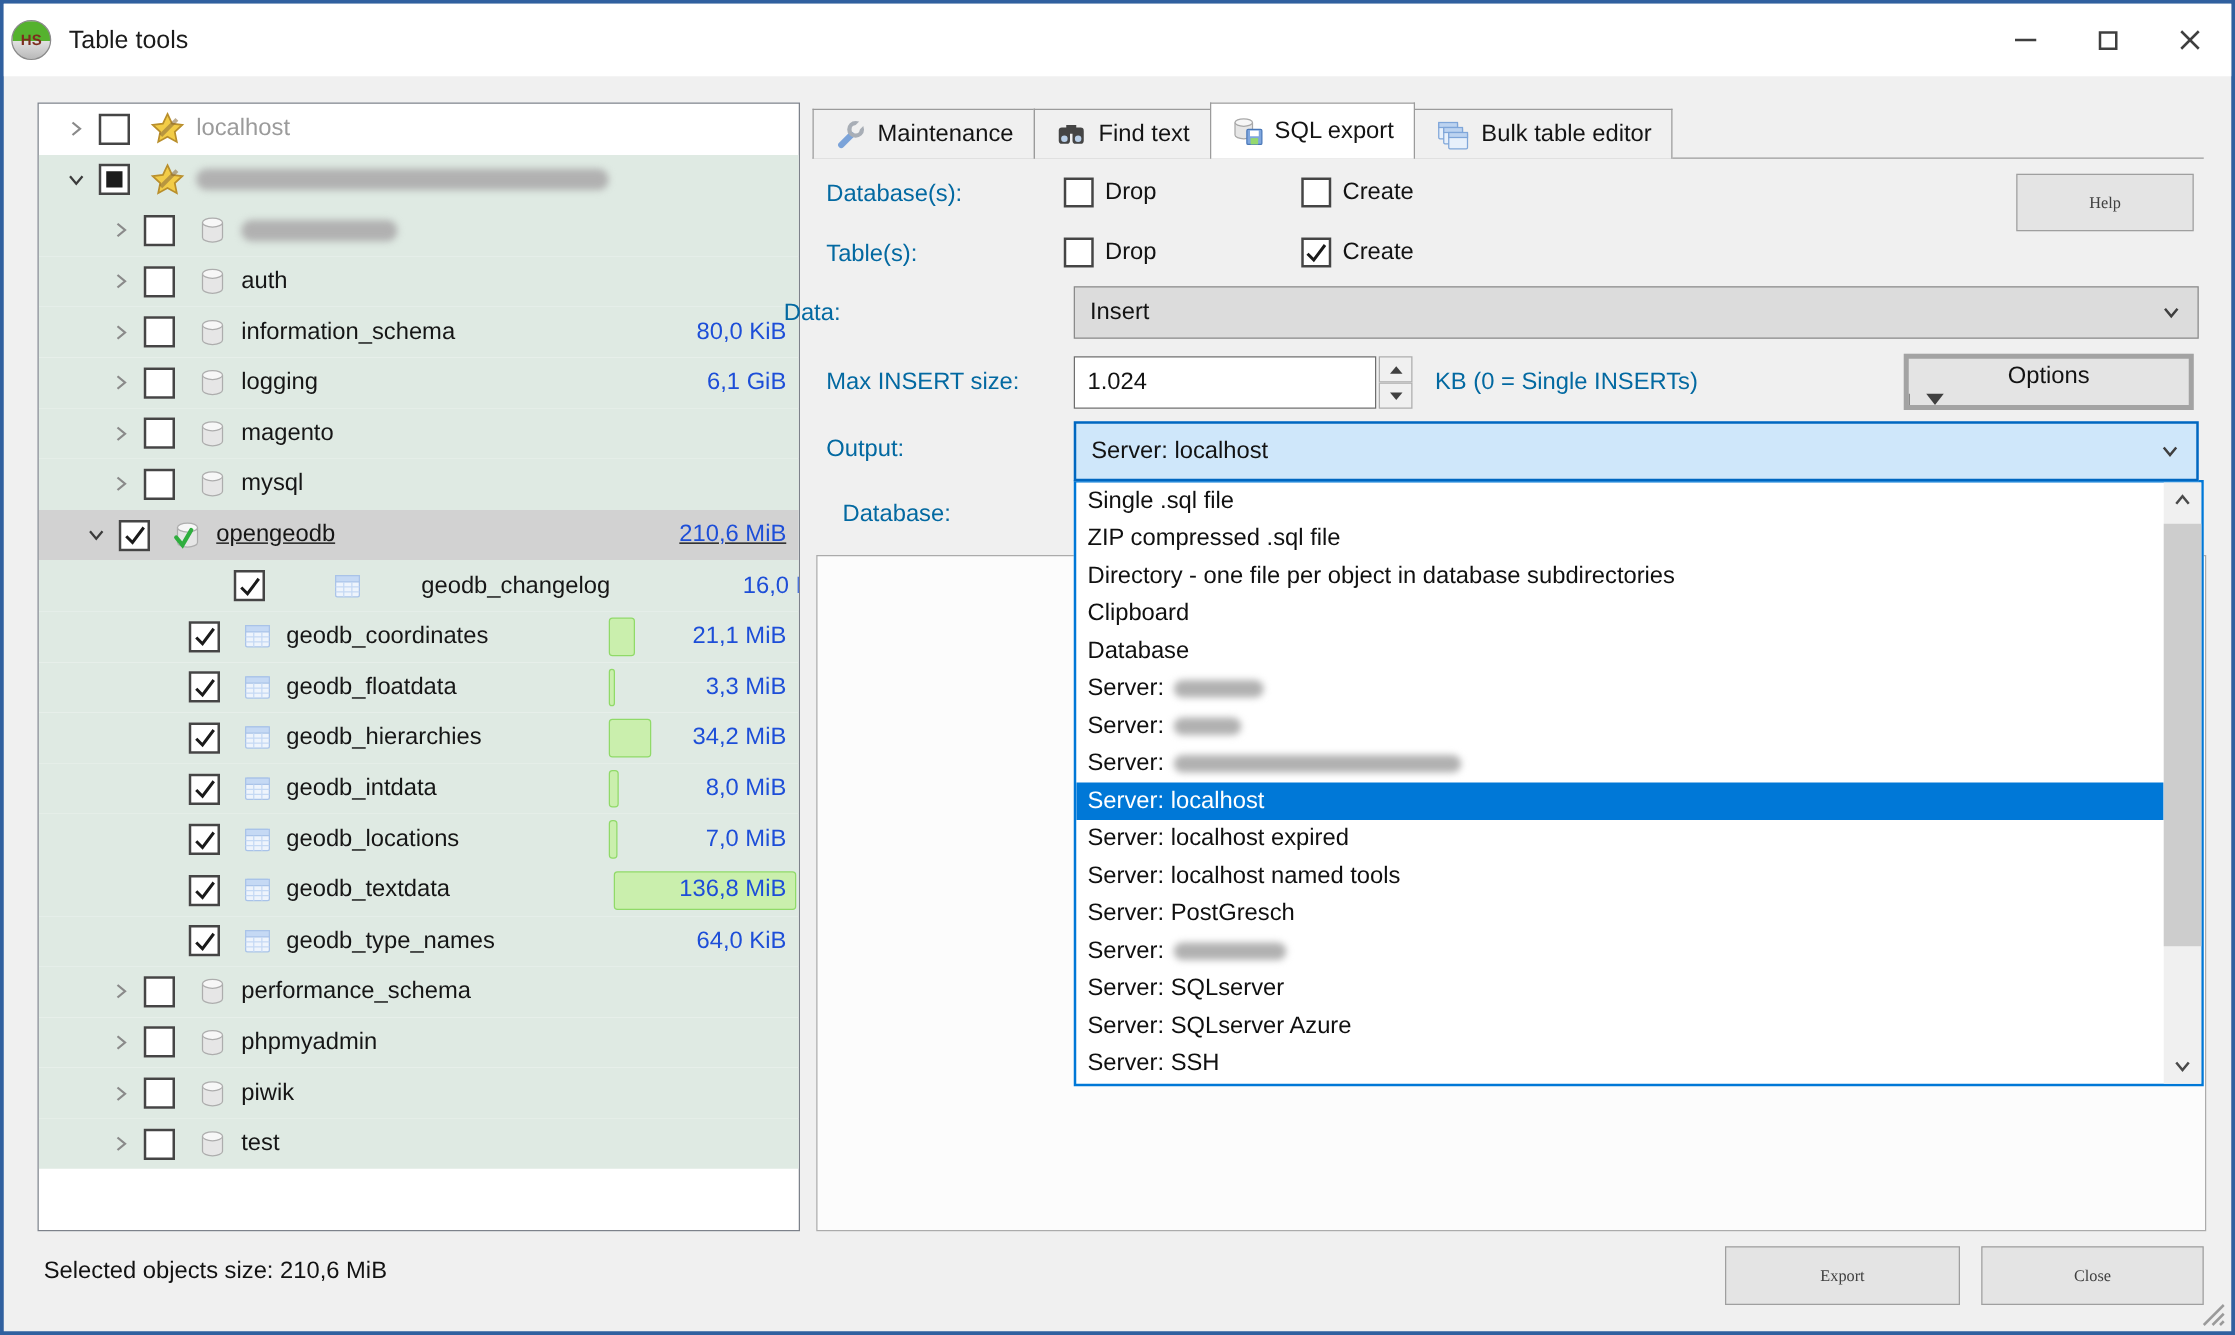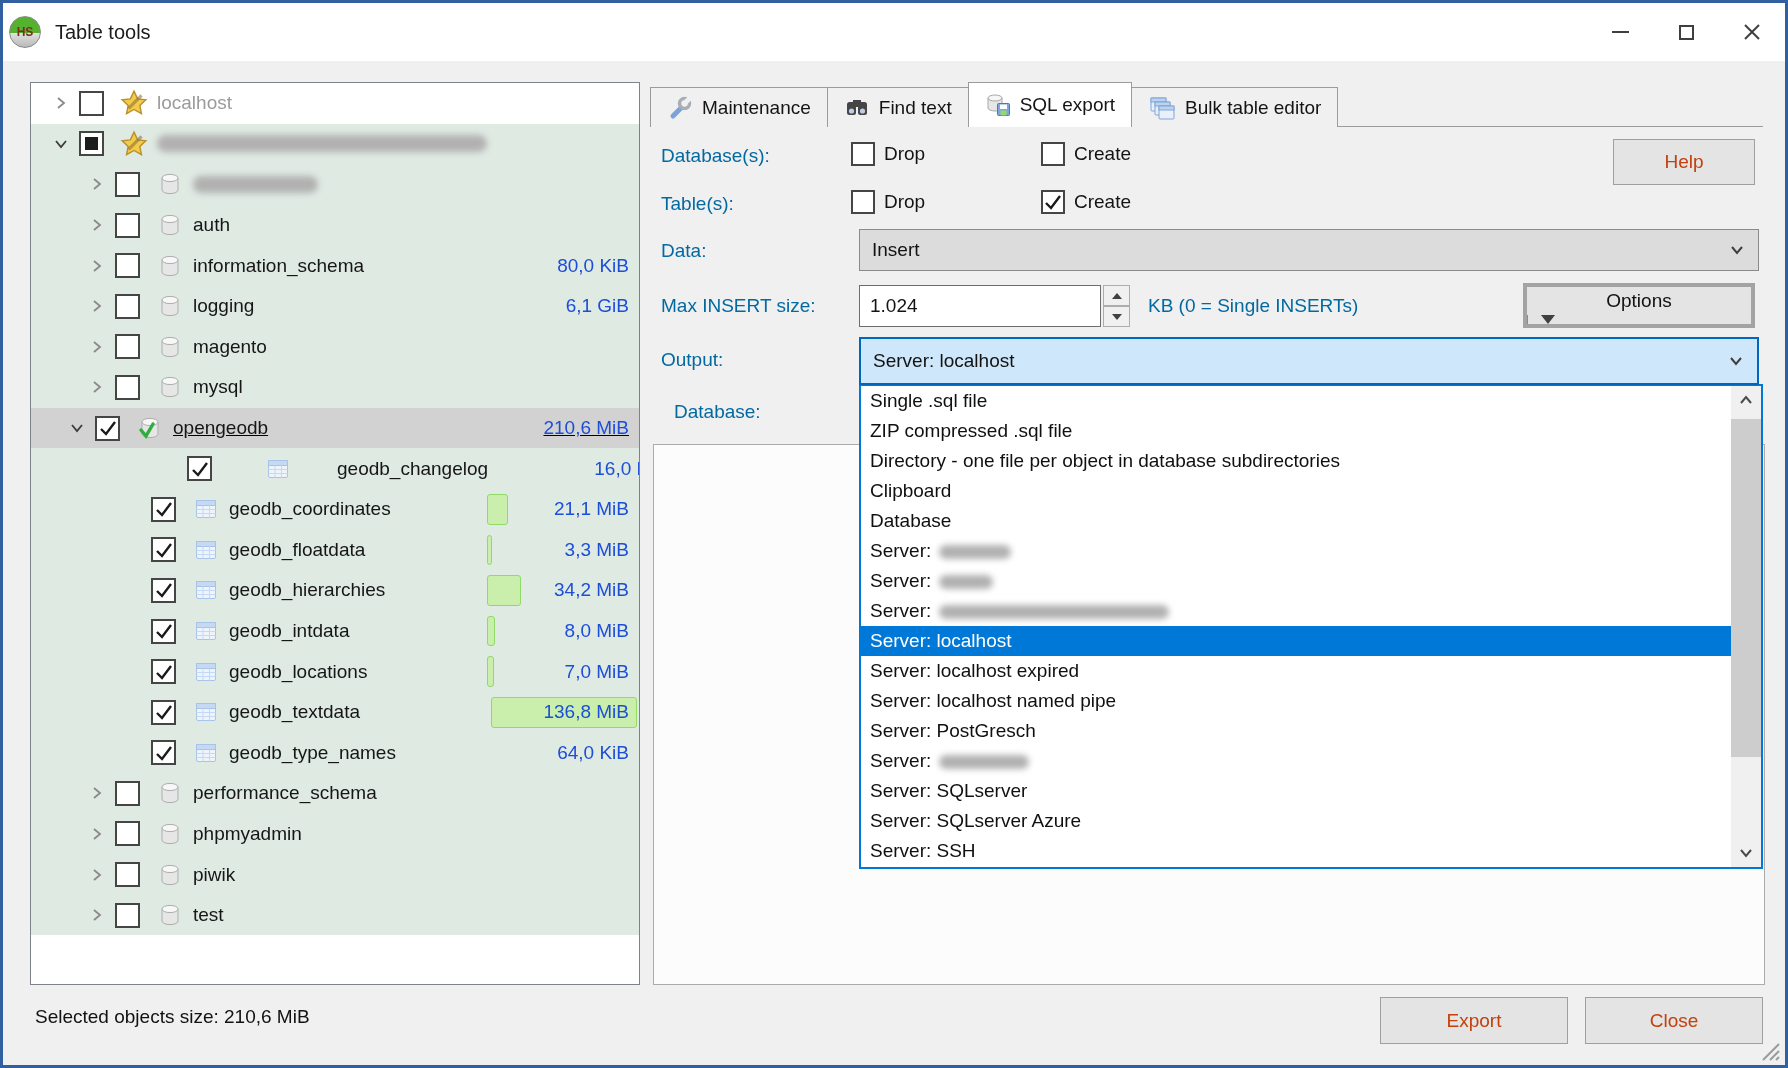--- a/index.html
+++ b/index.html
@@ -39,21 +39,21 @@
   .tabs{position:absolute;left:647px;top:79px;height:45px;display:flex;align-items:flex-end;z-index:2;}
   .tab{display:flex;align-items:center;gap:9px;padding:0 16px;height:40px;background:#f0f0f0;border:1px solid #9b9b9b;
       border-bottom:none;font-size:19px;color:#141414;box-sizing:border-box;position:relative;z-index:1;white-space:nowrap;}
   .tab + .tab{margin-left:-1px;}
   .tab.active{height:45px;background:#fff;z-index:3;}
   
   .flabel{position:absolute;font-size:19px;color:#0369a1;white-space:nowrap;}
   .fcb{position:absolute;display:flex;align-items:center;gap:9px;font-size:19px;color:#131313;}
   .fcb .cb{width:24px;height:24px;flex:none;}
   .btn{position:absolute;background:#e4e4e4;border:1px solid #9f9f9f;display:flex;align-items:center;justify-content:center;
-      font-size:19px;color:#c2410c;box-sizing:border-box;}
+      font-size:13px;color:#404040;box-sizing:border-box;font-family:Liberation Serif, serif;}
   .combo{position:absolute;box-sizing:border-box;display:flex;align-items:center;font-size:19px;color:#131313;padding:0 12px;}
   .combo .chev{margin-left:auto;display:flex;}
   #dataCombo{left:856px;top:226px;width:900px;height:42px;background:#dcdcdc;border:1px solid #8b8b8b;}
   #outputCombo{left:856px;top:334px;width:900px;height:48px;background:#cfe7fa;border:2px solid #0067c0;z-index:11;}
   #maxInput{position:absolute;left:856px;top:282px;width:242px;height:42px;border:1px solid #6e6e6e;background:#fff;
       font-size:19px;padding:0 10px;box-sizing:border-box;font-family:"Liberation Sans",sans-serif;color:#131313;}
   .spinner{position:absolute;left:1100px;top:282px;width:27px;height:42px;display:flex;flex-direction:column;}
   .spinbtn{flex:1;background:#f0f0f0;border:1px solid #adadad;box-sizing:border-box;display:flex;align-items:center;justify-content:center;}
   .tri-up{width:0;height:0;border-left:5px solid transparent;border-right:5px solid transparent;border-bottom:6px solid #404040;}
   .tri-down{width:0;height:0;border-left:5px solid transparent;border-right:5px solid transparent;border-top:6px solid #404040;}
@@ -563,21 +563,21 @@
   </div>
   <div class="fcb" style="left:1038px;top:187px;">
     <div class="cb checked">
         <svg width="20" height="20" viewBox="0 0 20 20">
           <polyline points="3,11 8,16 17,4" fill="none" stroke="#1a1a1a" stroke-width="2.4"></polyline>
         </svg>
       </div>
     <span>Create</span>
   </div>
 
-  <div class="flabel" style="left:658px;top:237px;text-align:right;">Data:</div>
+  <div class="flabel" style="left:624px;top:237px;text-align:right;">Data:</div>
   <div class="combo" id="dataCombo">
     <span>Insert</span>
     <span class="chev">
         <svg width="18" height="18" viewBox="0 0 18 18">
           <polyline points="4,6 9,12 14,6" fill="none" stroke="#3f3f3f" stroke-width="2"></polyline>
         </svg>
       </span>
   </div>
 
   <div class="flabel" style="left:658px;top:292px;">Max INSERT size:</div>
@@ -617,21 +617,21 @@
         <div class="ditem"><span>Single .sql file</span></div>
         <div class="ditem"><span>ZIP compressed .sql file</span></div>
         <div class="ditem"><span>Directory - one file per object in database subdirectories</span></div>
         <div class="ditem"><span>Clipboard</span></div>
         <div class="ditem"><span>Database</span></div>
         <div class="ditem"><span>Server:</span><span class="blur" style="width: 72px;"></span></div>
         <div class="ditem"><span>Server:</span><span class="blur" style="width: 54px;"></span></div>
         <div class="ditem"><span>Server:</span><span class="blur" style="width: 230px;"></span></div>
         <div class="ditem selected"><span>Server: localhost</span></div>
         <div class="ditem"><span>Server: localhost expired</span></div>
-        <div class="ditem"><span>Server: localhost named pipe</span></div>
+        <div class="ditem"><span>Server: localhost named tools</span></div>
         <div class="ditem"><span>Server: PostGresch</span></div>
         <div class="ditem"><span>Server:</span><span class="blur" style="width: 90px;"></span></div>
         <div class="ditem"><span>Server: SQLserver</span></div>
         <div class="ditem"><span>Server: SQLserver Azure</span></div>
         <div class="ditem"><span>Server: SSH</span></div>
       </div>
     <div class="dscroll">
       <div class="sbtn" style="top:0;">
         <svg width="16" height="16" viewBox="0 0 16 16">
             <polyline points="3,10 8,4 13,10" fill="none" stroke="#4a4a4a" stroke-width="2"></polyline>

